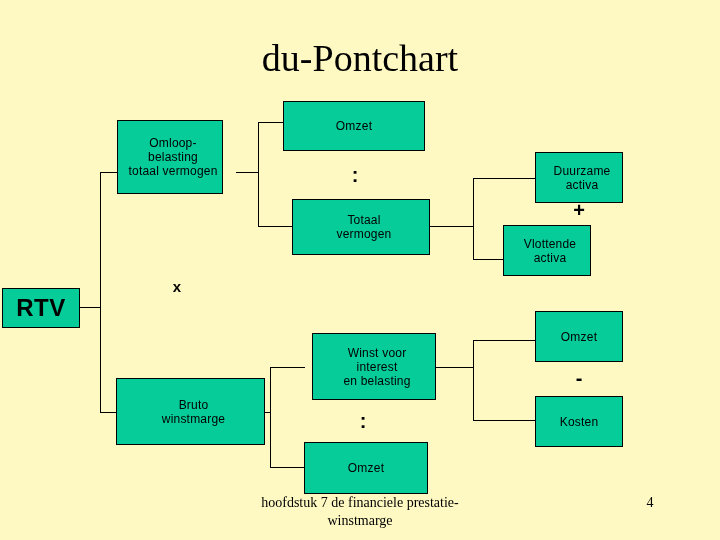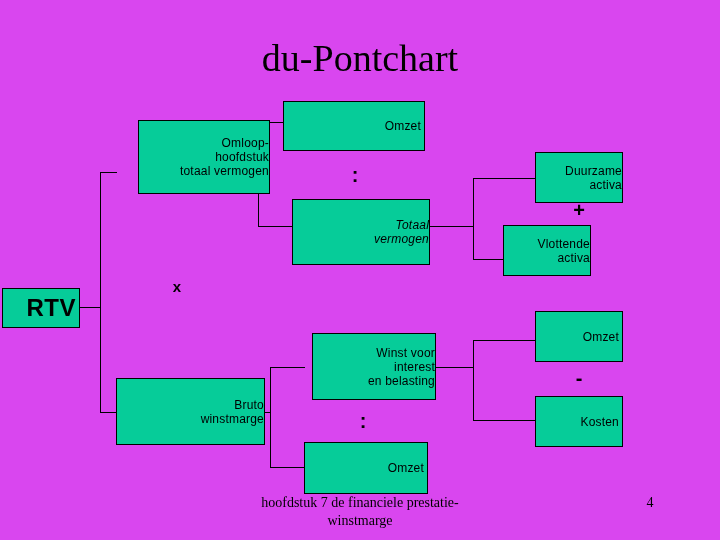--- a/index.html
+++ b/index.html
@@ -5,21 +5,21 @@
 <style>
   html, body {
     margin: 0;
     padding: 0;
     background: #ffffff;
   }
   #slide {
     position: relative;
     width: 720px;
     height: 540px;
-    background: #d946ef;
+    background: #fef9c3;
     overflow: hidden;
     font-family: "Liberation Sans", sans-serif;
   }
   #title {
     position: absolute;
     left: 0;
     top: 36px;
     width: 720px;
     text-align: center;
     font-family: "Liberation Serif", serif;
@@ -36,21 +36,21 @@
     display: flex;
     align-items: center;
     justify-content: center;
     text-align: center;
     color: #000000;
     font-family: "Liberation Sans", sans-serif;
     font-size: 12px;
     line-height: 14px;
     letter-spacing: 0.2px;
   }
-  .node span { display: block; width: 100%; padding: 0 3px; text-align: right; }
+  .node span { display: block; width: 100%; padding: 0 3px; }
   .node.big { font-size: 24px; font-weight: bold; letter-spacing: 0.5px; }
   .op {
     position: absolute;
     color: #000000;
     font-family: "Liberation Sans", sans-serif;
     font-weight: bold;
     text-align: center;
     line-height: 1;
   }
   .op.colon { font-size: 20px; }
@@ -122,33 +122,33 @@
   <div class="ln h" style="left:428px; top:367px; width:45px;"></div>
 
   <div class="ln v" style="left:473px; top:340px; height:81px;"></div>
   <div class="ln h" style="left:473px; top:340px; width:62px;"></div>
   <div class="ln h" style="left:473px; top:420px; width:62px;"></div>
 
   <div class="node big" style="left:2px; top:288px; width:78px; height:40px;">
     <span>RTV</span>
   </div>
 
-  <div class="node" style="left:117px; top:120px; width:132px; height:74px;margin-left:21px;">
+  <div class="node" style="left:117px; top:120px; width:106px; height:74px;">
     <span>
         <span>Omloop-</span>
-        <span>hoofdstuk</span>
+        <span>belasting</span>
         <span>totaal vermogen</span>
       </span>
   </div>
 
   <div class="node" style="left:283px; top:101px; width:142px; height:50px;">
     <span>Omzet</span>
   </div>
 
-  <div class="node" style="left:292px; top:199px; width:138px; height:66px;font-style:italic;">
+  <div class="node" style="left:292px; top:199px; width:138px; height:56px;">
     <span>
         <span>Totaal</span>
         <span>vermogen</span>
       </span>
   </div>
 
   <div class="node" style="left:535px; top:152px; width:88px; height:51px;">
     <span>
         <span>Duurzame</span>
         <span>activa</span>

